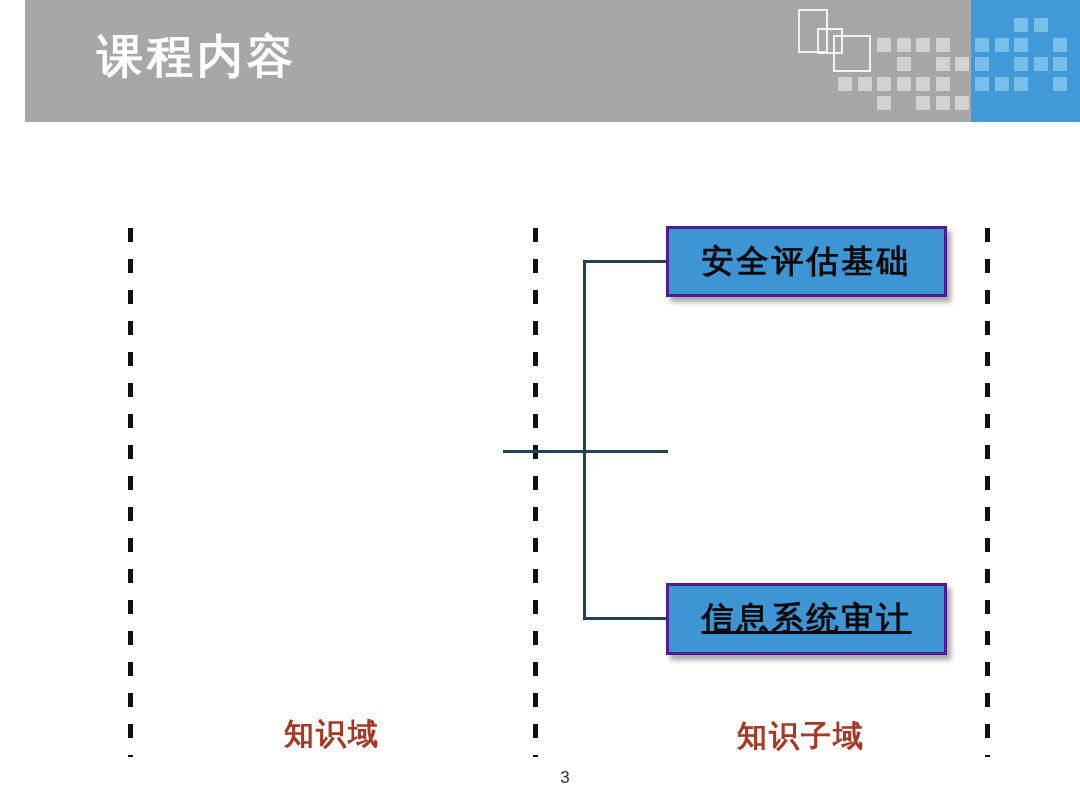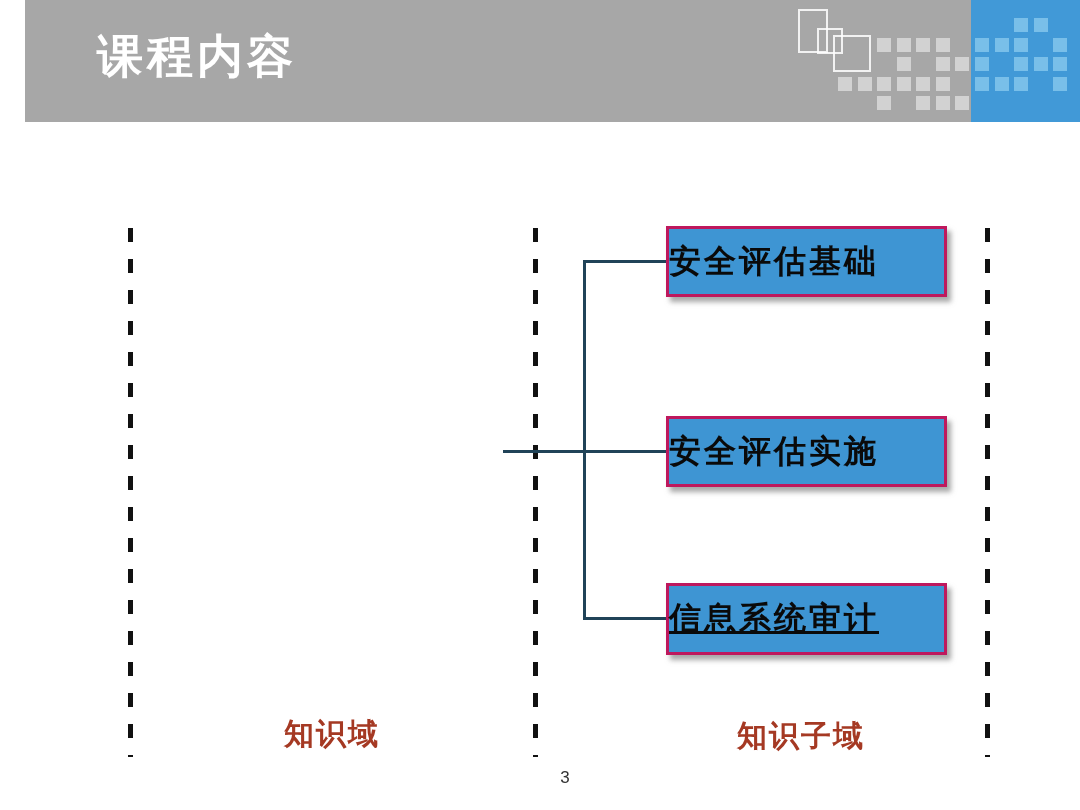--- a/index.html
+++ b/index.html
@@ -63,24 +63,25 @@
   .conn { position: absolute; background: #204358; z-index: 2; }
   .conn-root     { left: 478px; top: 450px; width: 165px; height: 3px; }
   .conn-trunk    { left: 558px; top: 260px; width: 3px;  height: 360px; }
   .conn-top      { left: 558px; top: 260px; width: 85px; height: 3px; }
   .conn-bottom   { left: 558px; top: 617px; width: 85px; height: 3px; }
 
   
   .node {
     position: absolute;
     background: #3e95d3;
-    border: 3px solid #be185d;
+    border: 3px solid #4c1d95;
     box-shadow: 4px 5px 5px rgba(110,110,110,0.6);
     display: flex;
     align-items: center;
+    justify-content: center;
     font-family: "Liberation Serif", serif;
     font-weight: bold;
     font-size: 32px;
     letter-spacing: 3px;
     color: #0a0a0a;
     z-index: 3;
   }
   .node-root  { left: 195px; top: 414px; width: 283px; height: 75px; }
   .node-c0    { left: 641px; top: 226px; width: 281px; height: 71px; }
   .node-c1    { left: 641px; top: 416px; width: 281px; height: 71px; }
@@ -164,23 +165,20 @@
   <div class="dashline dash-right"></div>
 
   <div class="conn conn-root"></div>
   <div class="conn conn-trunk"></div>
   <div class="conn conn-top"></div>
   <div class="conn conn-bottom"></div>
 
   <div class="node node-c0">
     <span>安全评估基础</span>
   </div>
-  <div class="node node-c1">
-    <span>安全评估实施</span>
-  </div>
   <div class="node node-c2">
     <span>信息系统审计</span>
   </div>
 
   <div class="col-label col-label-right">知识子域</div>
   <div class="col-label col-label-left">知识域</div>
 
   <div class="page-number">3</div>
 
 </div>

